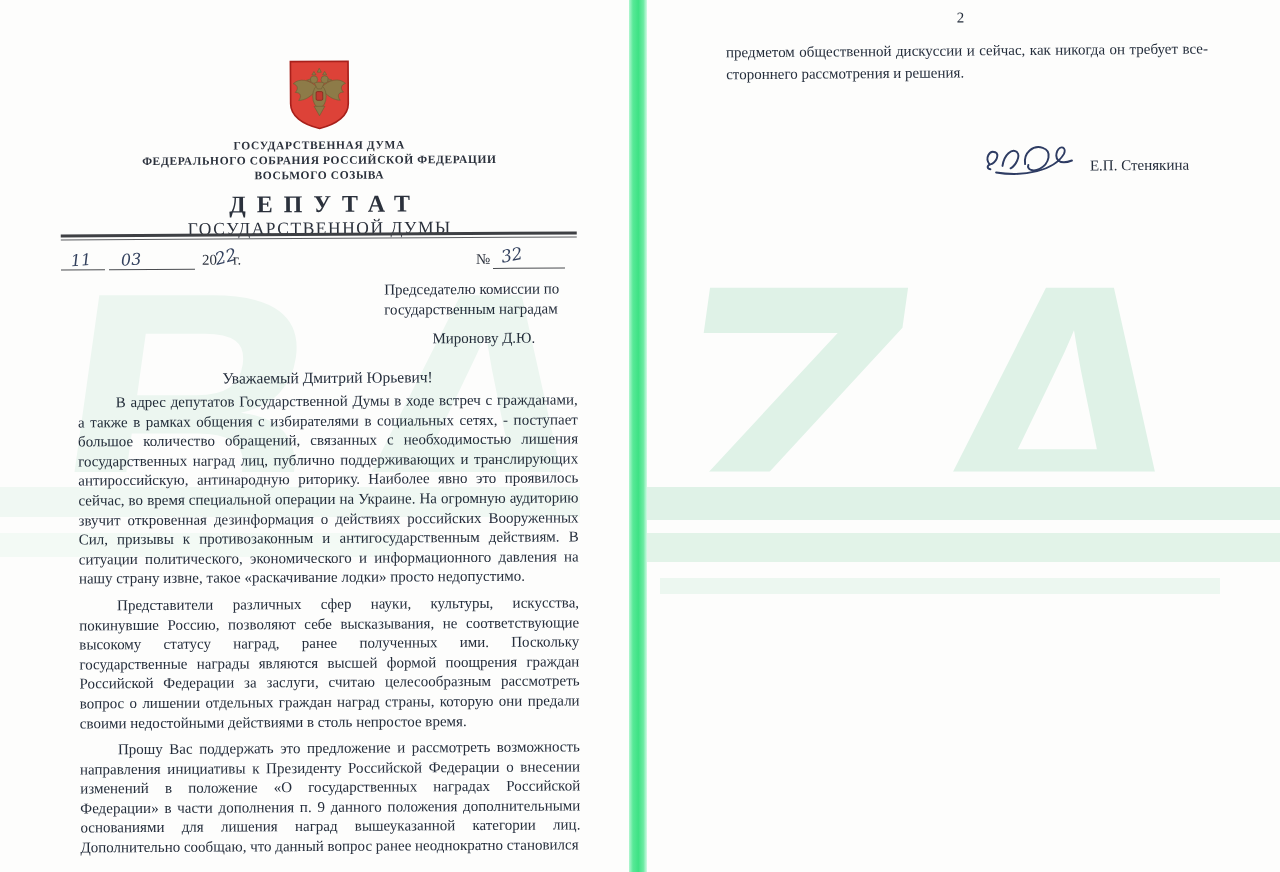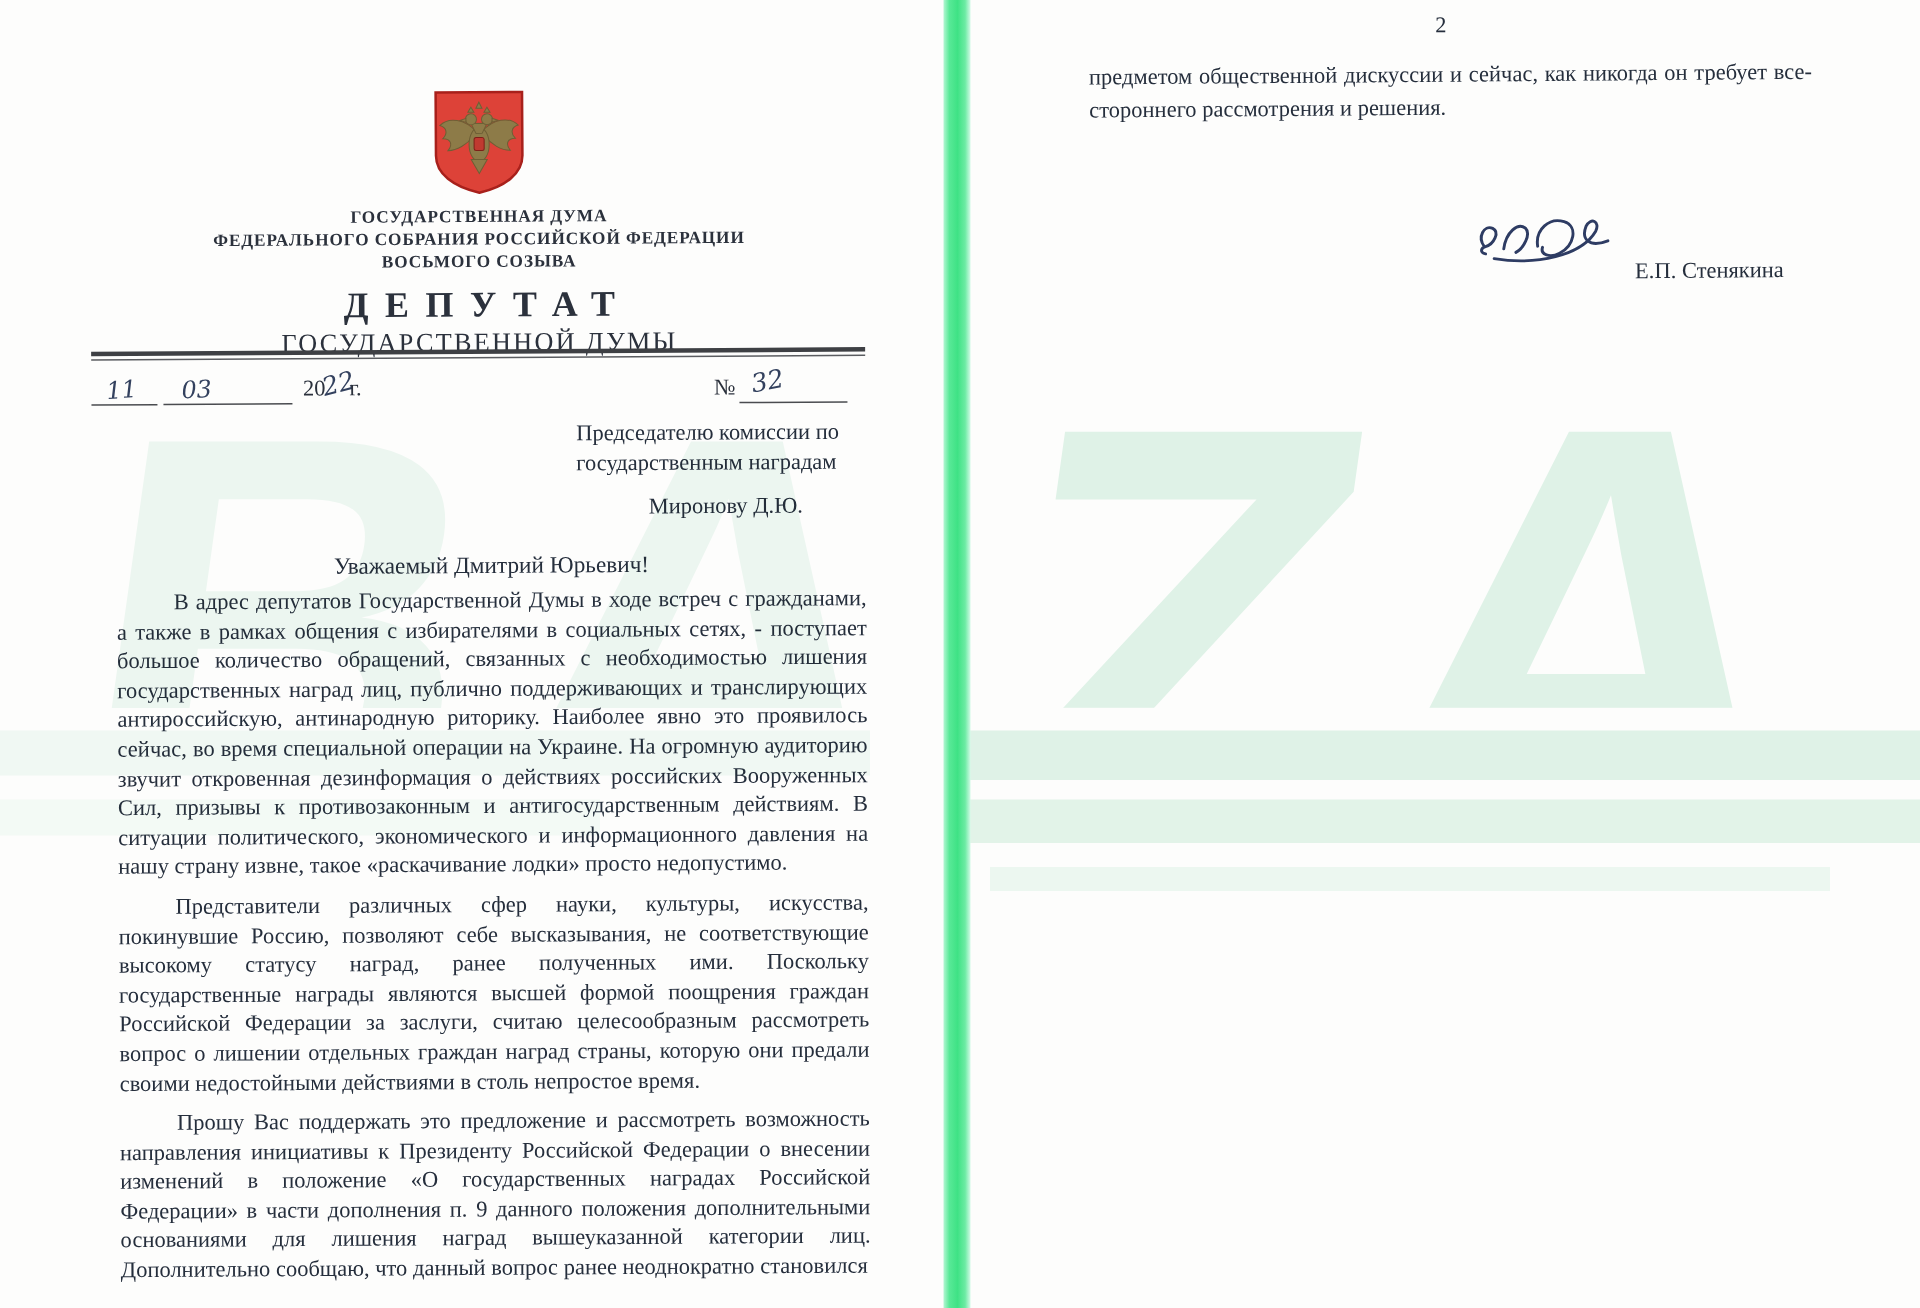--- a/index.html
+++ b/index.html
@@ -37,21 +37,21 @@
   .addr-name{margin-top:9px;padding-left:48px;}
   .salutation{position:absolute;left:78px;top:367px;width:500px;text-align:center;font-size:15.5px;}
   .body-text{position:absolute;left:78px;top:390px;width:500px;font-size:15px;line-height:19.6px;text-align:justify;}
   .body-text p{margin:0 0 7px 0;text-indent:38px;}
 
   
   .page2{position:absolute;inset:0;z-index:2;transform:rotate(-0.45deg);}
   .pagenum{position:absolute;left:960px;top:12px;font-size:15px;}
   .p2-para{position:absolute;left:729px;top:42px;width:482px;font-size:15px;line-height:22px;text-align:justify;hyphens:manual;}
   .signature{position:absolute;left:982px;top:133px;width:105px;height:57px;}
-  .sig-name{position:absolute;left:1092px;top:177px;font-size:15px;}
+  .sig-name{position:absolute;left:1092px;top:161px;font-size:15px;}
 </style>
 </head>
 <body>
 
 <div class="stage">
 
   <div class="wm-letter wm-left">BA</div>
   <div class="wm-letter wm-right">ZA</div>
   <div class="band" style="left:646px;top:487px;width:634px;height:33px;background:#e1f4ea;"></div>
   <div class="band" style="left:646px;top:533px;width:634px;height:29px;background:#e4f5eb;"></div>

